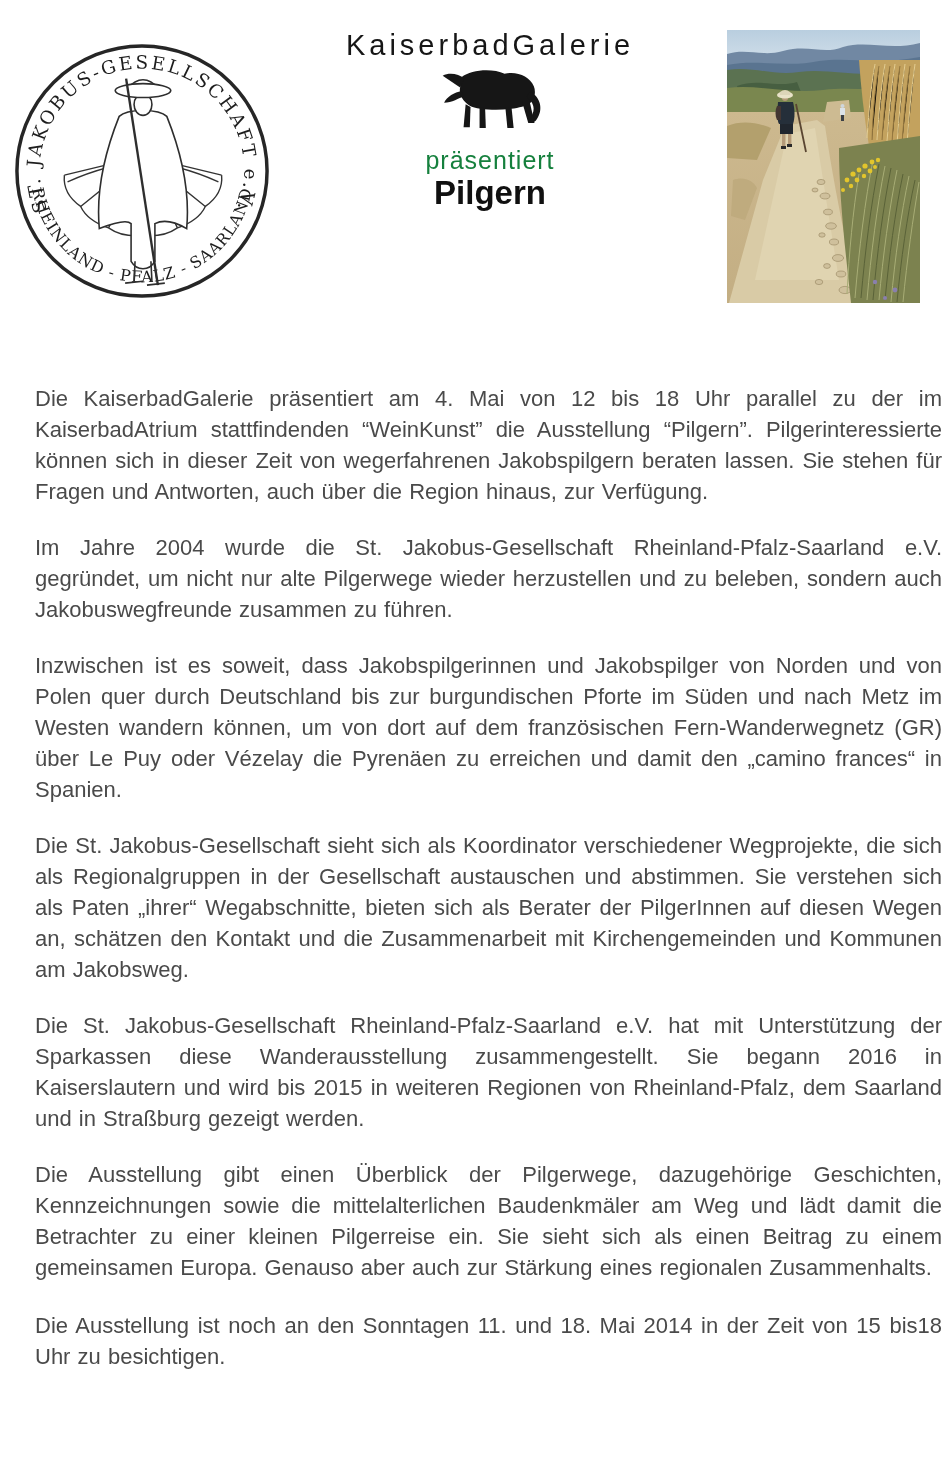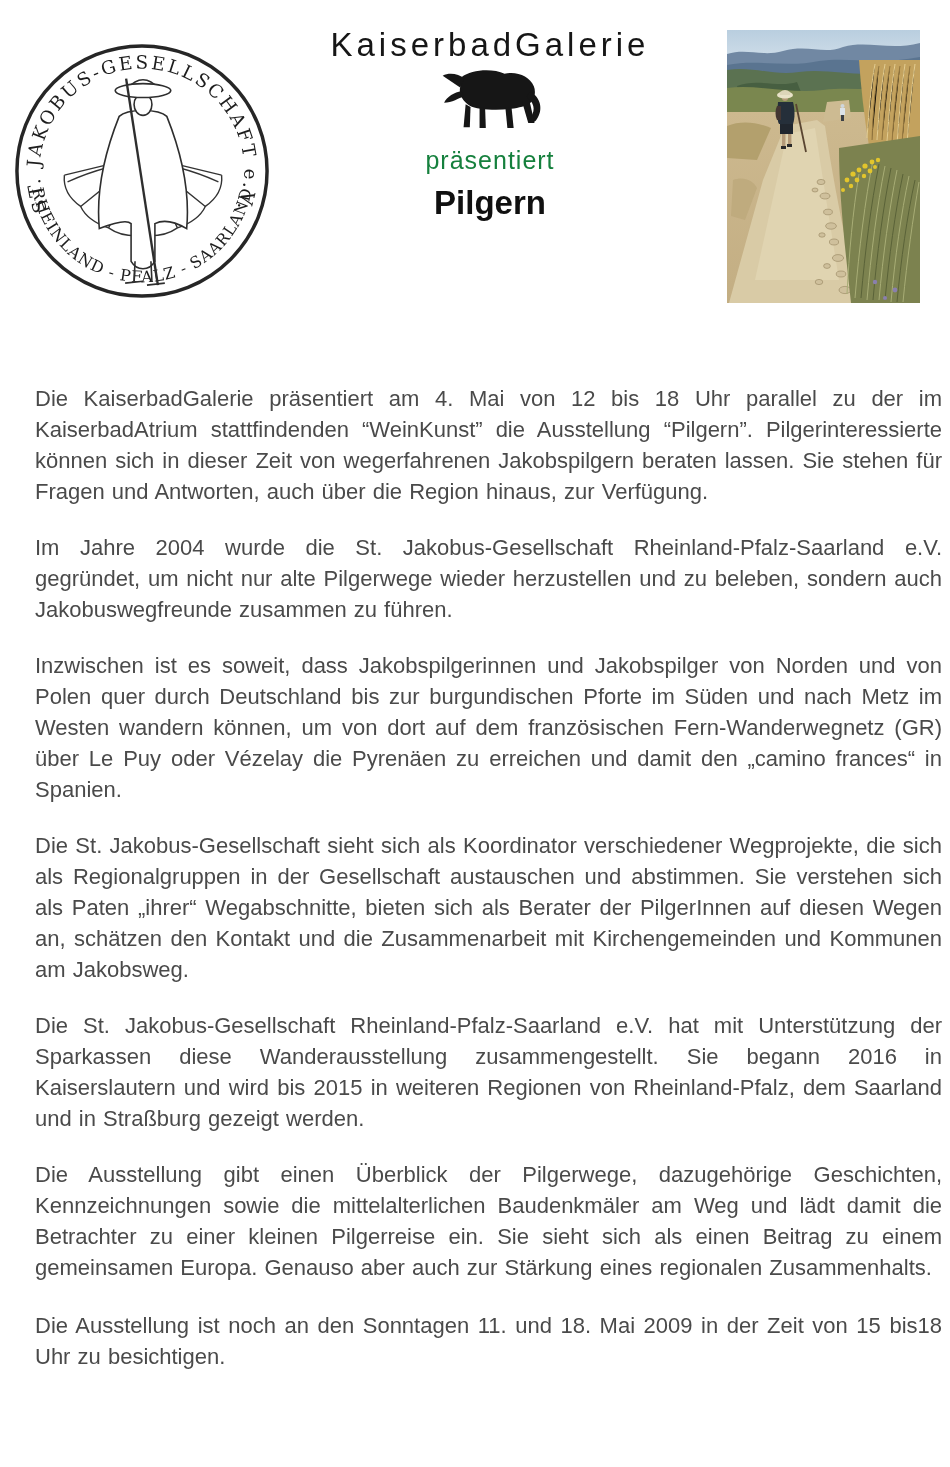--- a/index.html
+++ b/index.html
@@ -2,26 +2,26 @@
 <html><head>
 <meta charset="utf-8">
 <style>
   html,body{margin:0;padding:0;background:#fff;}
   .page{position:relative;width:950px;height:1467px;background:#fff;overflow:hidden;
         font-family:"Liberation Sans",sans-serif;}
   
   .masthead{position:absolute;left:0;top:0;width:950px;height:385px;}
   .seal{position:absolute;left:8px;top:22px;width:268px;height:296px;}
   .center-block{position:absolute;left:295px;top:30px;width:390px;text-align:center;}
-  .g-title{margin:0;font-size:33px;line-height:30px;font-weight:500;letter-spacing:4px;color:#161616;}
+  .g-title{margin:0;font-size:29px;line-height:30px;font-weight:500;letter-spacing:4px;color:#161616;}
   .lion-wrap{width:120px;height:64px;margin:6px auto 0;}
   .presents{margin-top:16px;font-size:25px;line-height:28px;color:#15803d;letter-spacing:1px;}
   .org-wrap{margin-top:20px;}
   .org{font-size:24px;line-height:31px;font-weight:600;color:#1a1a1a;}
-  .exh{margin-top:10px;font-size:33px;line-height:38px;font-weight:700;color:#101010;}
+  .exh{font-size:33px;line-height:38px;font-weight:700;color:#101010;}
   .photo{position:absolute;left:727px;top:30px;width:193px;height:273px;}
   
   main{position:absolute;top:383px;left:8px;right:8px;margin-left:27px;}
   .para{margin:0 0 25px 0;font-size:22px;line-height:31px;color:#4a4a4a;
         text-align:justify;text-align-last:left;word-spacing:1px;}
   .para-last{margin-top:27px;}
   svg{display:block;}
 </style>
 </head>
 <body>
@@ -203,16 +203,16 @@
     </div>
   </header>
 
   <main>
     <p class="para">Die KaiserbadGalerie präsentiert am 4. Mai von 12 bis 18 Uhr parallel zu der im KaiserbadAtrium stattfindenden “WeinKunst” die Ausstellung “Pilgern”. Pilgerinteressierte können sich in dieser Zeit von wegerfahrenen Jakobspilgern beraten lassen. Sie stehen für Fragen und Antworten, auch über die Region hinaus, zur Verfügung.</p>
     <p class="para">Im Jahre 2004 wurde die St. Jakobus-Gesellschaft Rheinland-Pfalz-Saarland e.V. gegründet, um nicht nur alte Pilgerwege wieder herzustellen und zu beleben, sondern auch Jakobuswegfreunde zusammen zu führen.</p>
     <p class="para">Inzwischen ist es soweit, dass Jakobspilgerinnen und Jakobspilger von Norden und von Polen quer durch Deutschland bis zur burgundischen Pforte im Süden und nach Metz im Westen wandern können, um von dort auf dem französischen Fern-Wanderwegnetz (GR) über Le Puy oder Vézelay die Pyrenäen zu erreichen und damit den „camino frances“ in Spanien.</p>
     <p class="para">Die St. Jakobus-Gesellschaft sieht sich als Koordinator verschiedener Wegprojekte, die sich als Regionalgruppen in der Gesellschaft austauschen und abstimmen. Sie verstehen sich als Paten „ihrer“ Wegabschnitte, bieten sich als Berater der PilgerInnen auf diesen Wegen an, schätzen den Kontakt und die Zusammenarbeit mit Kirchengemeinden und Kommunen am Jakobsweg.</p>
     <p class="para">Die St. Jakobus-Gesellschaft Rheinland-Pfalz-Saarland e.V. hat mit Unterstützung der Sparkassen diese Wanderausstellung zusammengestellt. Sie begann 2016 in Kaiserslautern und wird bis 2015 in weiteren Regionen von Rheinland-Pfalz, dem Saarland und in Straßburg gezeigt werden.</p>
     <p class="para">Die Ausstellung gibt einen Überblick der Pilgerwege, dazugehörige Geschichten, Kennzeichnungen sowie die mittelalterlichen Baudenkmäler am Weg und lädt damit die Betrachter zu einer kleinen Pilgerreise ein. Sie sieht sich als einen Beitrag zu einem gemeinsamen Europa. Genauso aber auch zur Stärkung eines regionalen Zusammenhalts.</p>
-    <p class="para para-last">Die Ausstellung ist noch an den Sonntagen 11. und 18. Mai 2009 in der Zeit von 15 bis18 Uhr zu besichtigen.</p>
+    <p class="para para-last">Die Ausstellung ist noch an den Sonntagen 11. und 18. Mai 2014 in der Zeit von 15 bis18 Uhr zu besichtigen.</p>
   </main>
 
 </div>
 
 </body></html>

